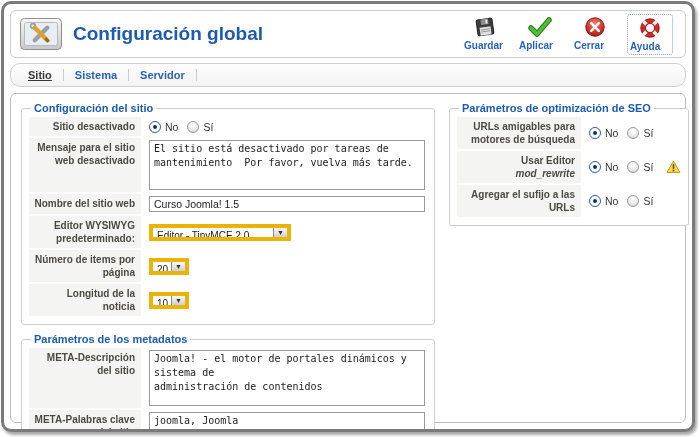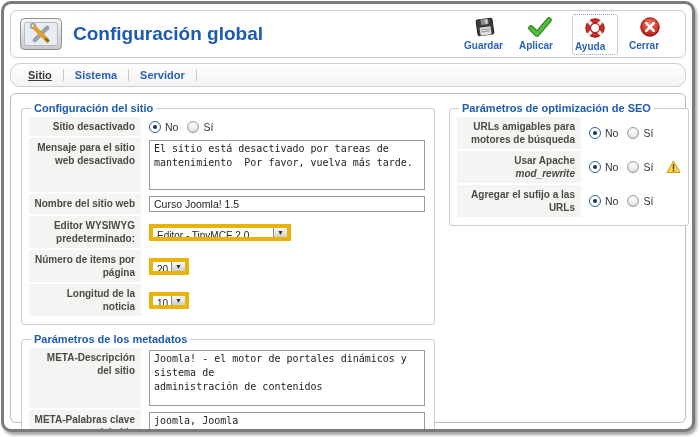--- a/index.html
+++ b/index.html
@@ -141,50 +141,50 @@
         <div class="tool-btn">
           <span class="t-icon">
             <svg width="24" height="22" viewBox="0 0 24 22">
               <path d="M3 12 L9 18 L21 4" fill="none" stroke="#2c7d1d" stroke-width="5.5" stroke-linecap="round" stroke-linejoin="round"></path>
               <path d="M3 12 L9 18 L21 4" fill="none" stroke="#4fc035" stroke-width="3.4" stroke-linecap="round" stroke-linejoin="round"></path>
             </svg>
           </span>
           <span class="t-label">Aplicar</span>
         </div>
 
-        <div class="tool-btn focused">
-          <span class="t-icon">
-            <svg width="22" height="22" viewBox="0 0 22 22">
-              <circle cx="11" cy="11" r="9.2" fill="#cd2b25" stroke="#8f1212"></circle>
-              <g transform="rotate(45 11 11)">
-                <rect x="9.3" y="1.5" width="3.4" height="19" fill="#f3f3f3"></rect>
-                <rect x="1.5" y="9.3" width="19" height="3.4" fill="#f3f3f3"></rect>
-              </g>
-              <circle cx="11" cy="11" r="4.6" fill="#fafafa" stroke="#a82020" stroke-width="1.2"></circle>
-            </svg>
-          </span>
-          <span class="t-label">Ayuda</span>
-        </div>
-
         <div class="tool-btn">
           <span class="t-icon">
             <svg width="22" height="22" viewBox="0 0 22 22">
               <defs>
                 <radialGradient id="gRed" cx="0.5" cy="0.3" r="0.8">
                   <stop offset="0" stop-color="#ef7a6a"></stop>
                     <stop offset="0.55" stop-color="#d33a2a"></stop>
                     <stop offset="1" stop-color="#9e1410"></stop>
                 </radialGradient>
               </defs>
               <circle cx="11" cy="11" r="9.2" fill="url(#gRed)" stroke="#871010"></circle>
               <path d="M7.2 7.2 L14.8 14.8 M14.8 7.2 L7.2 14.8" stroke="#fff" stroke-width="2.6" stroke-linecap="round"></path>
             </svg>
           </span>
           <span class="t-label">Cerrar</span>
         </div>
+
+        <div class="tool-btn focused">
+          <span class="t-icon">
+            <svg width="22" height="22" viewBox="0 0 22 22">
+              <circle cx="11" cy="11" r="9.2" fill="#cd2b25" stroke="#8f1212"></circle>
+              <g transform="rotate(45 11 11)">
+                <rect x="9.3" y="1.5" width="3.4" height="19" fill="#f3f3f3"></rect>
+                <rect x="1.5" y="9.3" width="19" height="3.4" fill="#f3f3f3"></rect>
+              </g>
+              <circle cx="11" cy="11" r="4.6" fill="#fafafa" stroke="#a82020" stroke-width="1.2"></circle>
+            </svg>
+          </span>
+          <span class="t-label">Ayuda</span>
+        </div>
       </div>
     </div>
 
     <div class="tab-bar">
       <a class="tab active">Sitio</a>
       <span class="tab-sep"></span>
       <a class="tab">Sistema</a>
       <span class="tab-sep"></span>
       <a class="tab">Servidor</a>
       <span class="tab-sep"></span>
@@ -290,21 +290,21 @@
                 <span class="opt-label">No</span>
               </span>
               <span class="opt">
                 <span class="radio off"></span>
                 <span class="opt-label">Sí</span>
               </span>
             </div>
           </div>
 
           <div class="frow">
-            <div class="lbl"><span>Usar Apache </span><span class="em">mod_rewrite</span></div>
+            <div class="lbl"><span>Usar Editor </span><span class="em">mod_rewrite</span></div>
             <div class="ctl">
               <span class="opt">
                 <span class="radio on"></span>
                 <span class="opt-label">No</span>
               </span>
               <span class="opt">
                 <span class="radio off"></span>
                 <span class="opt-label">Sí</span>
               </span>
               <span class="warn">

